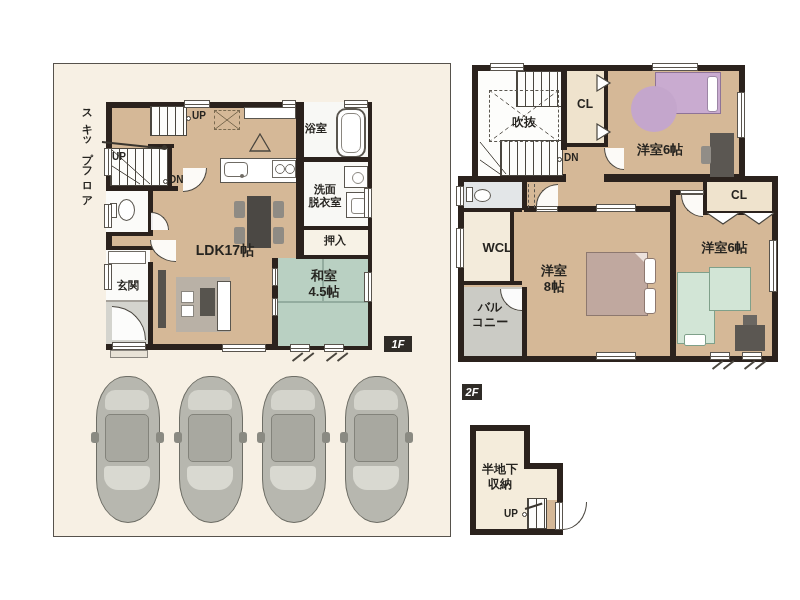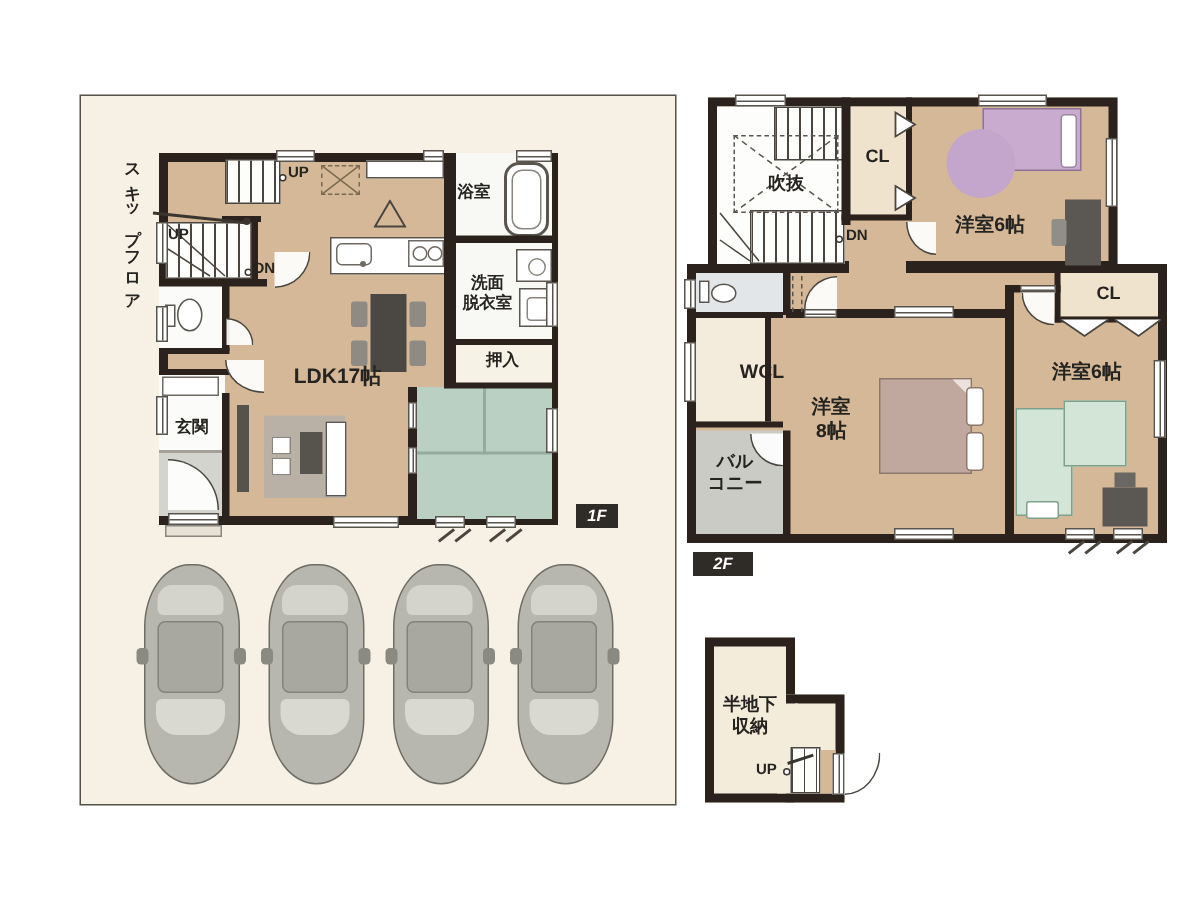--- a/index.html
+++ b/index.html
@@ -153,20 +153,22 @@
   <div class="a" style="left:102px;top:141px;width:62px;height:1.5px;background:#3a362f;transform:rotate(6deg);transform-origin:left center;"></div>
   <div class="a" style="left:162px;top:145px;width:5px;height:5px;background:#3a362f;border-radius:50%;"></div>
   <div class="lbl s10" style="left:192px;top:110px;">UP</div>
   <div class="lbl s10" style="left:112px;top:151px;">UP</div>
   <div class="lbl s10" style="left:169px;top:174px;">DN</div>
   <div class="lbl s11" style="left:302px;top:122px;width:28px;">浴室</div>
   <div class="lbl s11" style="left:299px;top:183px;width:52px;">洗面
 脱衣室</div>
   <div class="lbl s11" style="left:307px;top:234px;width:56px;">押入</div>
   <div class="lbl s14" style="left:180px;top:242px;width:90px;">LDK17帖</div>
+  <div class="lbl s13" style="left:286px;top:268px;width:76px;">和室
+4.5帖</div>
   <div class="lbl s11" style="left:108px;top:279px;width:40px;">玄関</div>
   <div class="badge" style="left:384px;top:336px;width:28px;height:16px;">1F</div>
 
   <div class="car" style="left:96px;top:376px;">
       <div class="car-body"></div>
       <div class="car-mirl"></div>
       <div class="car-mirr"></div>
       <div class="car-rear"></div>
       <div class="car-roof"></div>
       <div class="car-front"></div>
@@ -284,27 +286,27 @@
   <div class="tick" style="left:711px;top:364px;"></div>
   <div class="tick" style="left:722px;top:364px;"></div>
   <div class="tick" style="left:743px;top:364px;"></div>
   <div class="tick" style="left:754px;top:364px;"></div>
 
   <div class="lbl s12" style="left:494px;top:115px;width:60px;">吹抜</div>
   <div class="lbl s10" style="left:564px;top:152px;">DN</div>
   <div class="lbl s12" style="left:566px;top:97px;width:38px;">CL</div>
   <div class="lbl s13" style="left:615px;top:142px;width:90px;">洋室6帖</div>
   <div class="lbl s12" style="left:709px;top:188px;width:60px;">CL</div>
-  <div class="lbl s13" style="left:478px;top:240px;width:60px;">WCL</div>
+  <div class="lbl s13" style="left:452px;top:240px;width:60px;text-align:right;">WCL</div>
   <div class="lbl s12" style="left:460px;top:300px;width:60px;">バル
 コニー</div>
   <div class="lbl s13" style="left:524px;top:264px;width:60px;font-family:Liberation Mono, monospace;">洋室
 8帖</div>
   <div class="lbl s13" style="left:672px;top:240px;width:105px;">洋室6帖</div>
-  <div class="badge" style="left:462px;top:368px;width:40px;height:16px;">2F</div>
+  <div class="badge" style="left:462px;top:384px;width:20px;height:16px;">2F</div>
 
   <div class="a" style="left:470px;top:425px;width:60px;height:110px;border:6px solid #2b221d;box-sizing:border-box;background:#f4ecdb;"></div>
   <div class="a" style="left:524px;top:463px;width:39px;height:72px;border:6px solid #2b221d;box-sizing:border-box;background:#f4ecdb;"></div>
   <div class="fill" style="left:518px;top:469px;width:14px;height:60px;background:#f4ecdb;"></div>
   <div class="treads" style="left:527px;top:498px;width:20px;height:31px;"></div>
   <div class="fill" style="left:547px;top:500px;width:10px;height:29px;background:#d5b897;"></div>
   <div class="dot" style="left:522px;top:512px;"></div>
   <div class="a" style="left:525px;top:508px;width:18px;height:1.5px;background:#3a362f;transform:rotate(-18deg);transform-origin:left center;"></div>
   <div class="win v" style="left:555px;top:502px;width:8px;height:28px;"></div>
   <div class="arc br" style="left:563px;top:502px;width:24px;height:28px;"></div>

